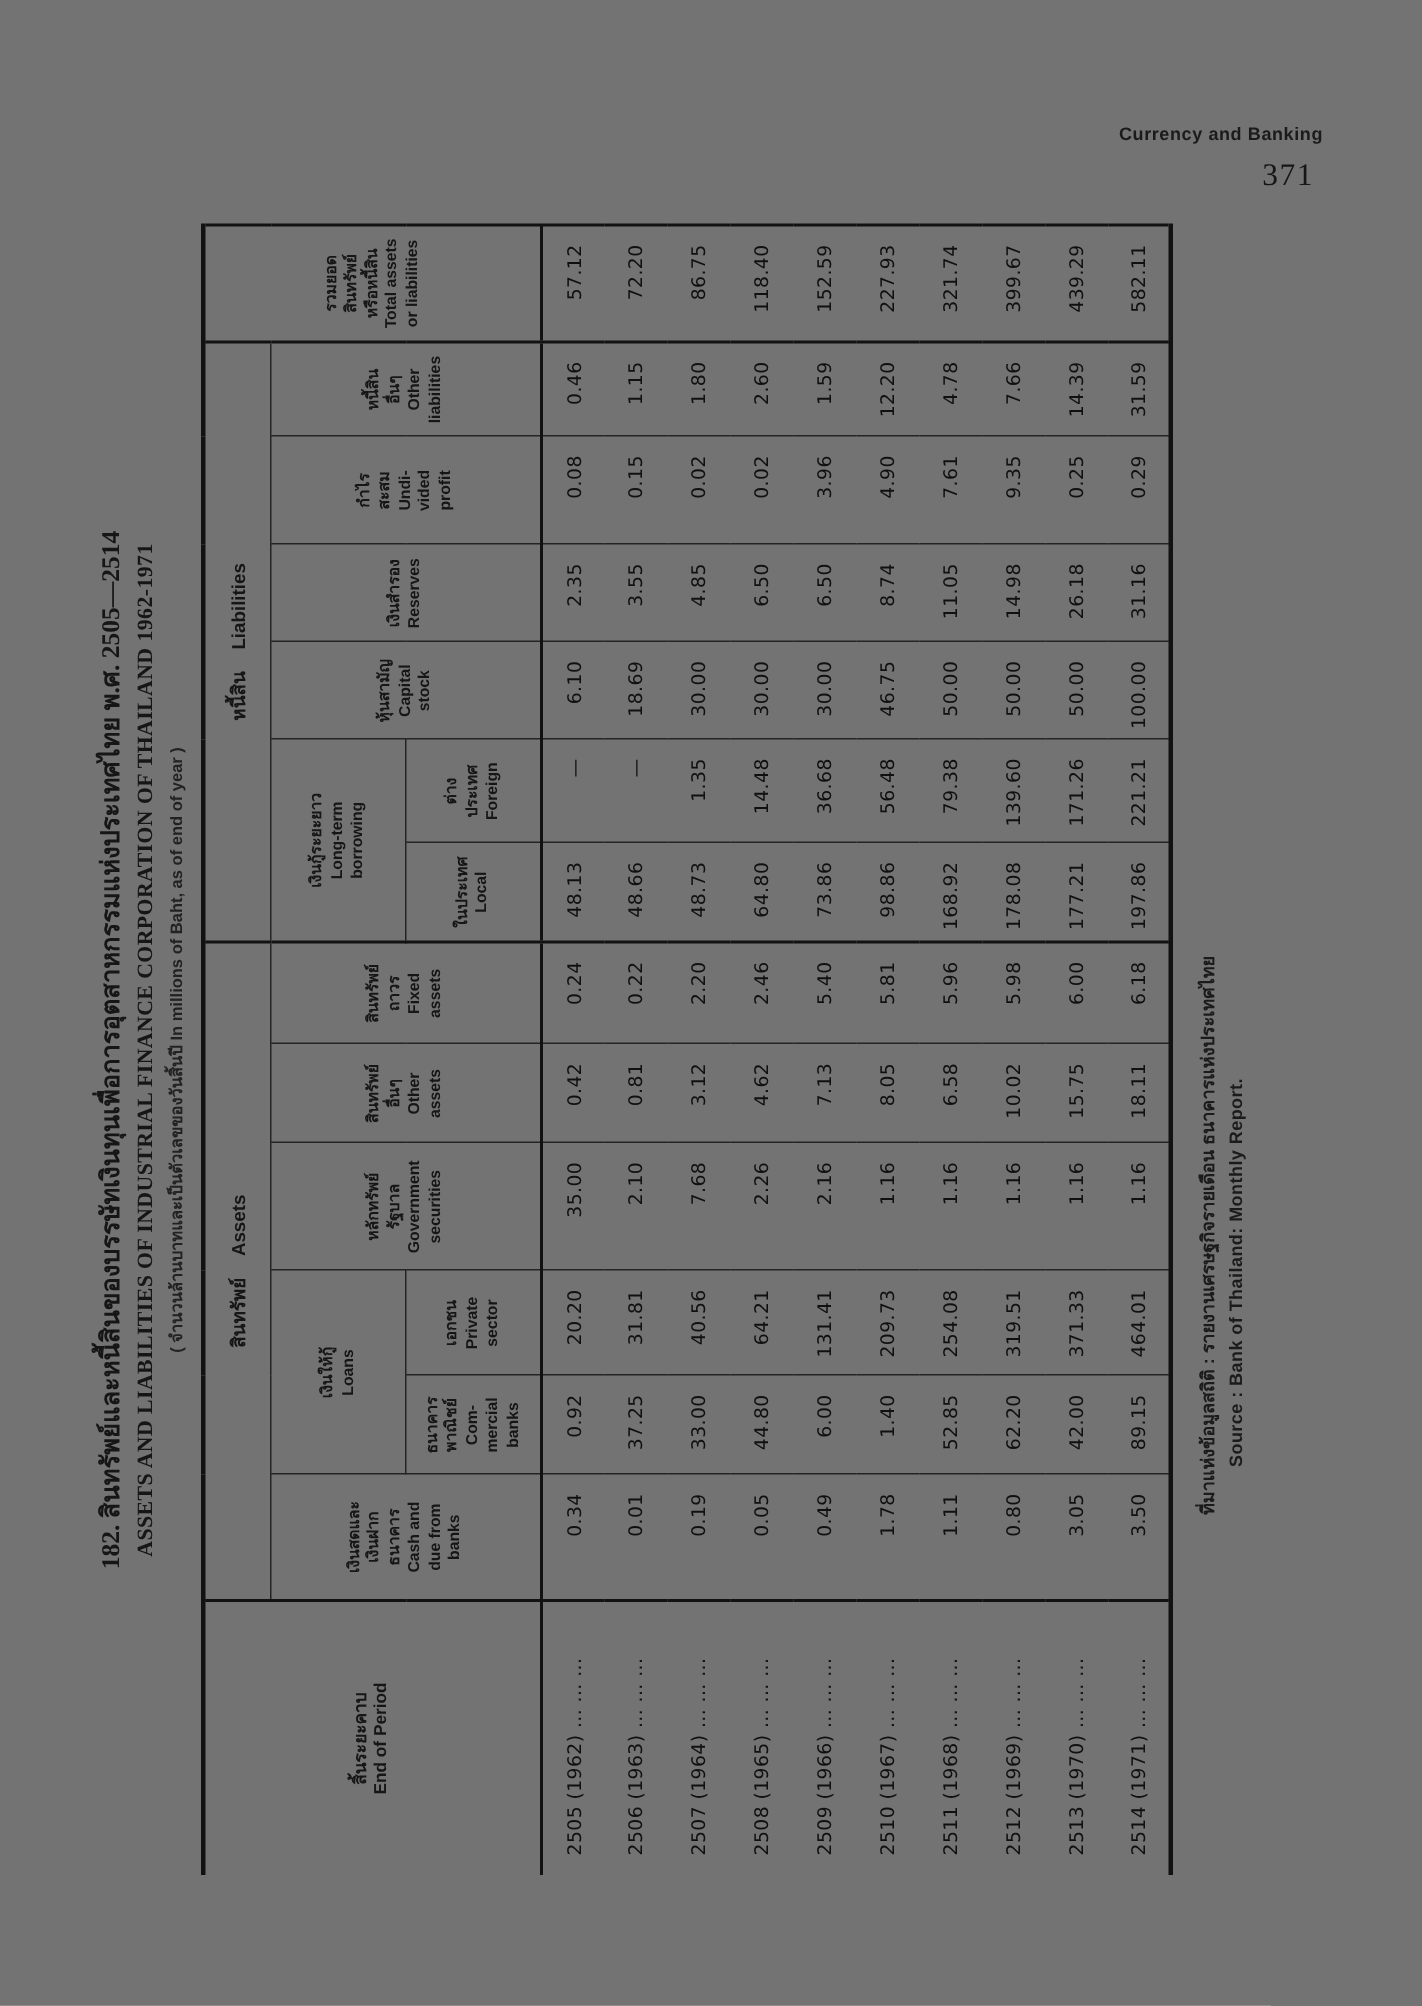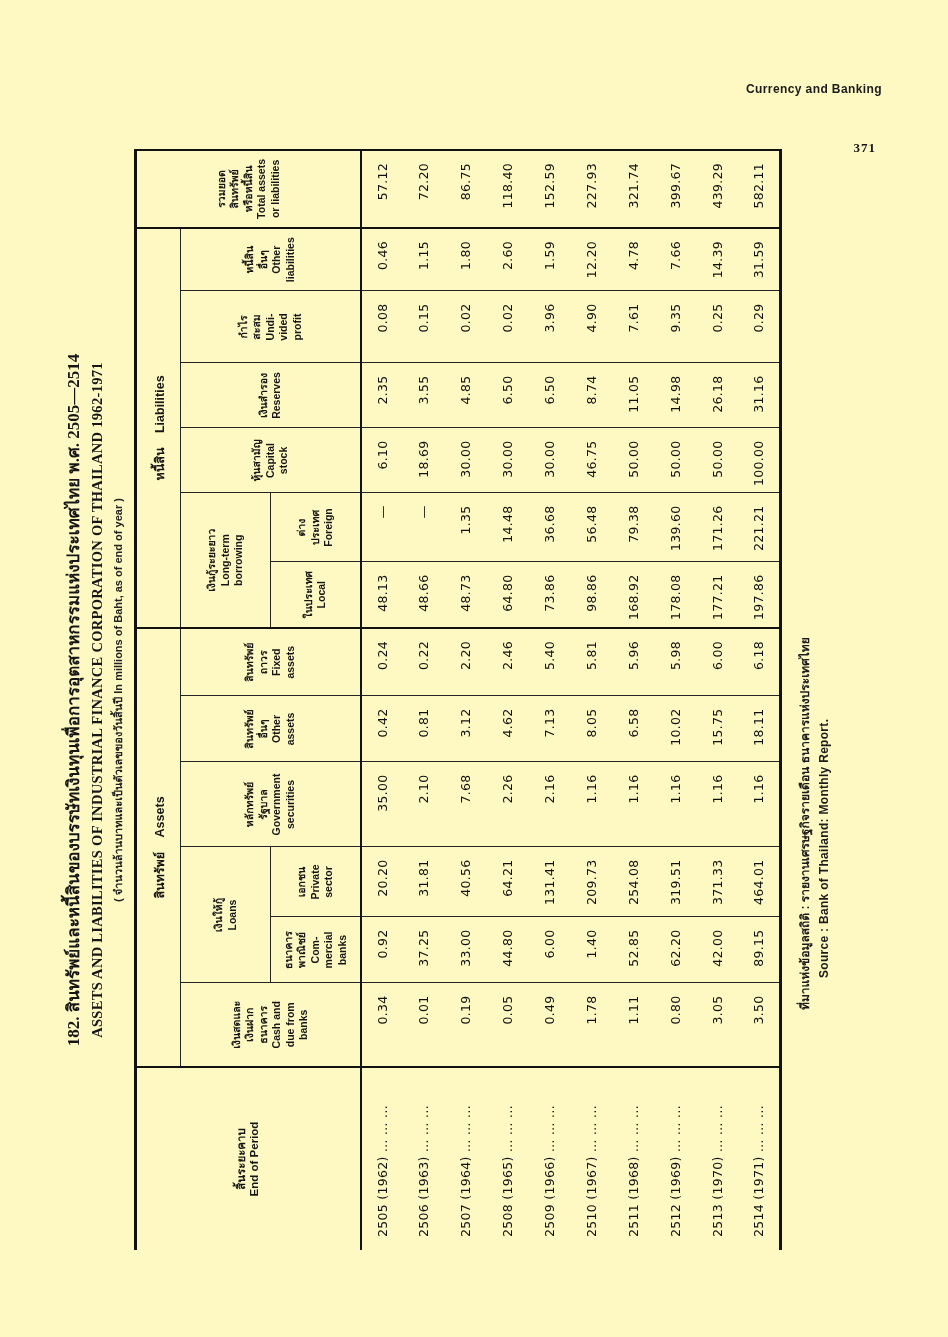--- a/index.html
+++ b/index.html
@@ -1,24 +1,24 @@
 <!DOCTYPE html>
 <html><head>
 <meta charset="utf-8">
 <style>
   * { margin:0; padding:0; box-sizing:border-box; }
   html,body { width:948px; height:1337px; }
   body { font-family:"Liberation Sans", sans-serif; background:#e9e7e2; }
-  .page { position:relative; width:948px; height:1337px; background:#fef9c3; overflow:hidden; color:#161616;padding-left:47px; }
+  .page { position:relative; width:948px; height:1337px; background:#737373; overflow:hidden; color:#161616;padding-left:47px; }
 
   
   .running-head { position:absolute; top:82px; right:66px; font-size:12px; font-weight:bold;
                   letter-spacing:.4px; color:#1b1b1b; }
   .page-number { position:absolute; top:104px; right:72px; font-family:"Liberation Serif", serif;
-                 font-size:13px; font-weight:bold; letter-spacing:1px;margin-top:36px; }
+                 font-size:21px; font-weight:normal; letter-spacing:1px; }
 
   
   .rot { position:absolute; left:55px; top:1270px; width:1180px; height:870px;
          transform:rotate(-90deg); transform-origin:0 0; }
 
   .title-block { width:1100px; margin-left:20px; text-align:center; padding-top:6px; }
   .title-thai { font-family:"Liberation Serif", serif; font-size:17px; font-weight:bold; line-height:26px; }
   .title-eng  { font-family:"Liberation Serif", serif; font-size:14.5px; font-weight:bold;
                 letter-spacing:.3px; line-height:20px; }
   .title-note { font-size:11px; font-weight:bold; line-height:17px; margin-top:3px; color:#222; }

